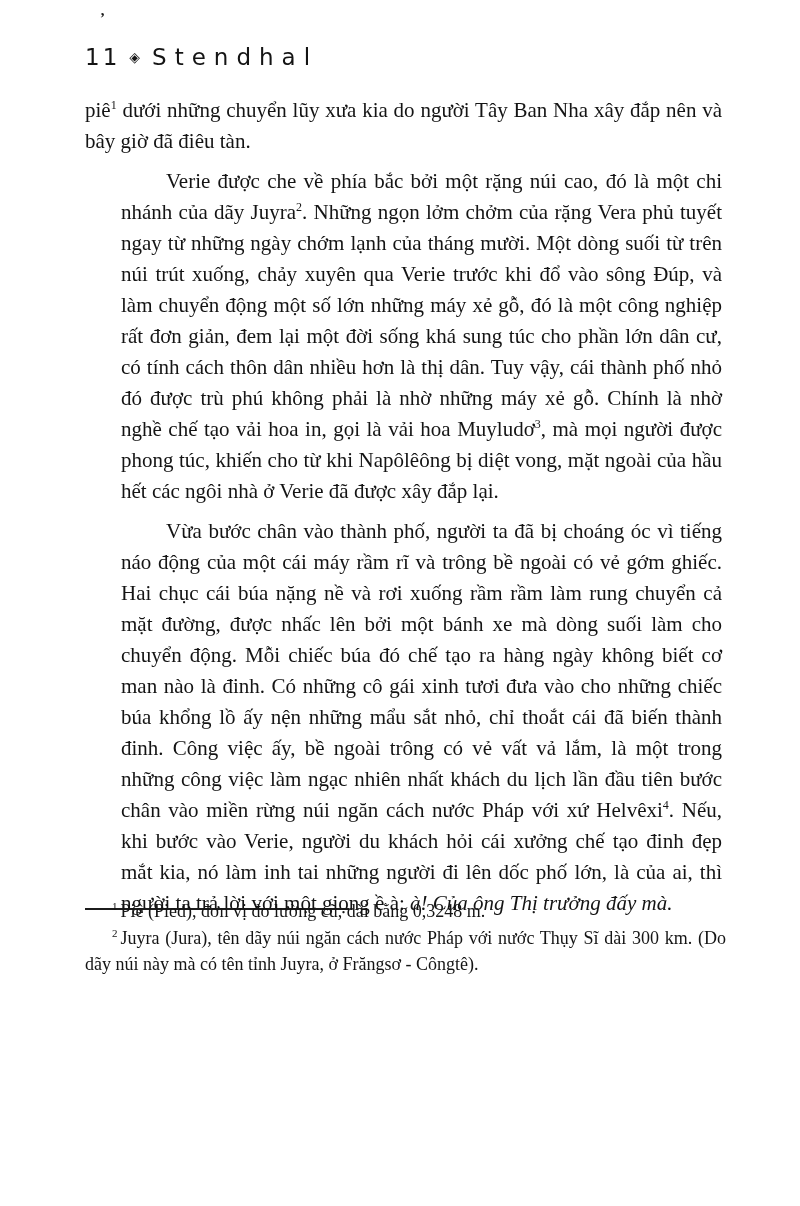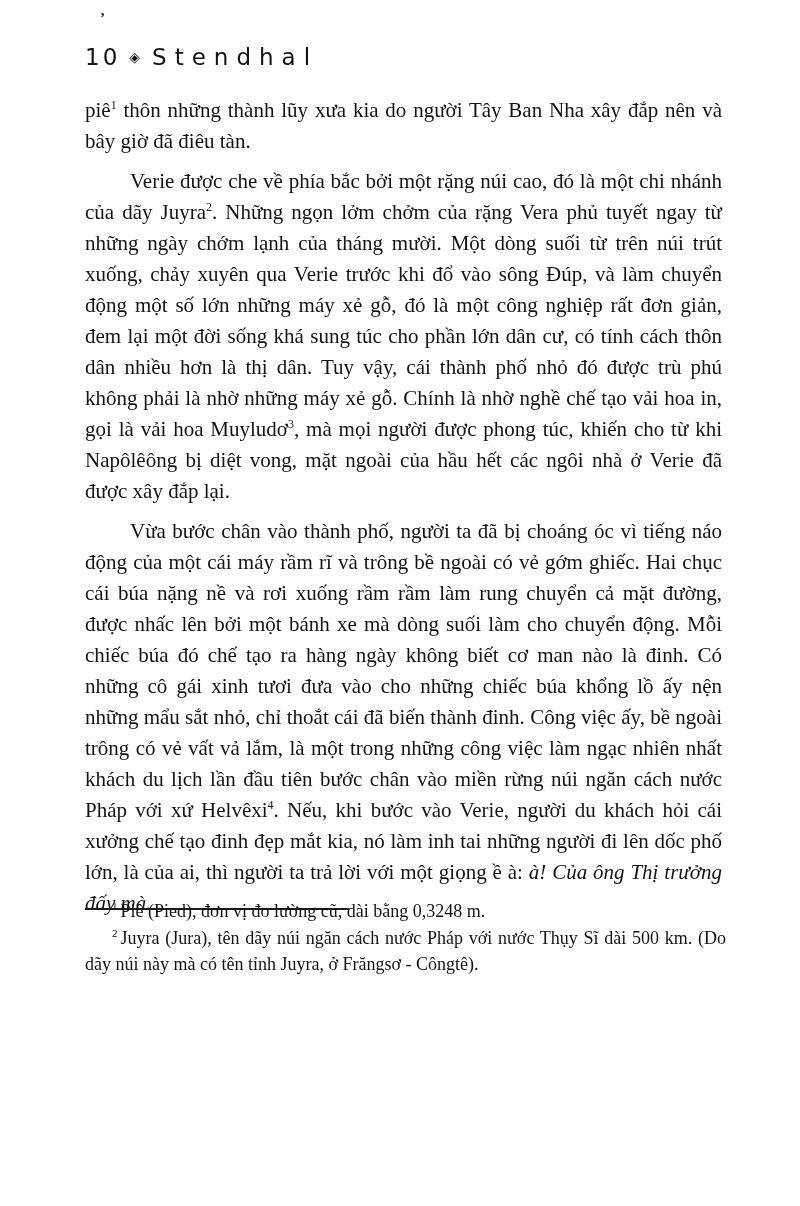--- a/index.html
+++ b/index.html
@@ -59,20 +59,21 @@
   }
   .para {
     margin: 0;
     padding: 0;
   }
   .para + .para {
     margin-top: 9px;
   }
   .para.indent {
     text-indent: 45px;
+    margin-left: 36px;
   }
   .fn-ref {
     font-size: 12px;
     line-height: 0;
     vertical-align: super;
   }
   .italic-run {
     font-style: italic;
   }
   .footnote-rule {
@@ -104,29 +105,29 @@
   }
 </style>
 </head>
 <body>
 
 <div class="page">
 
   <div class="stray-mark">’</div>
 
   <header class="running-head">
-    <span class="page-number">10</span><span class="diamond">◈</span><span class="running-title">Stendhal</span>
+    <span class="page-number">11</span><span class="diamond">◈</span><span class="running-title">Stendhal</span>
   </header>
 
   <main class="body-text" id="paragraphs">
-      <p class="para"><span>piê</span><sup class="fn-ref">1</sup><span> thôn những thành lũy xưa kia do người Tây Ban Nha xây đắp nên và bây giờ đã điêu tàn.</span></p>
+      <p class="para"><span>piê</span><sup class="fn-ref">1</sup><span> dưới những chuyển lũy xưa kia do người Tây Ban Nha xây đắp nên và bây giờ đã điêu tàn.</span></p>
       <p class="para indent"><span>Verie được che về phía bắc bởi một rặng núi cao, đó là một chi nhánh của dãy Juyra</span><sup class="fn-ref">2</sup><span>. Những ngọn lởm chởm của rặng Vera phủ tuyết ngay từ những ngày chớm lạnh của tháng mười. Một dòng suối từ trên núi trút xuống, chảy xuyên qua Verie trước khi đổ vào sông Đúp, và làm chuyển động một số lớn những máy xẻ gỗ, đó là một công nghiệp rất đơn giản, đem lại một đời sống khá sung túc cho phần lớn dân cư, có tính cách thôn dân nhiều hơn là thị dân. Tuy vậy, cái thành phố nhỏ đó được trù phú không phải là nhờ những máy xẻ gỗ. Chính là nhờ nghề chế tạo vải hoa in, gọi là vải hoa Muyludơ</span><sup class="fn-ref">3</sup><span>, mà mọi người được phong túc, khiến cho từ khi Napôlêông bị diệt vong, mặt ngoài của hầu hết các ngôi nhà ở Verie đã được xây đắp lại.</span></p>
       <p class="para indent"><span>Vừa bước chân vào thành phố, người ta đã bị choáng óc vì tiếng náo động của một cái máy rầm rĩ và trông bề ngoài có vẻ gớm ghiếc. Hai chục cái búa nặng nề và rơi xuống rầm rầm làm rung chuyển cả mặt đường, được nhấc lên bởi một bánh xe mà dòng suối làm cho chuyển động. Mỗi chiếc búa đó chế tạo ra hàng ngày không biết cơ man nào là đinh. Có những cô gái xinh tươi đưa vào cho những chiếc búa khổng lồ ấy nện những mẩu sắt nhỏ, chỉ thoắt cái đã biến thành đinh. Công việc ấy, bề ngoài trông có vẻ vất vả lắm, là một trong những công việc làm ngạc nhiên nhất khách du lịch lần đầu tiên bước chân vào miền rừng núi ngăn cách nước Pháp với xứ Helvêxi</span><sup class="fn-ref">4</sup><span>. Nếu, khi bước vào Verie, người du khách hỏi cái xưởng chế tạo đinh đẹp mắt kia, nó làm inh tai những người đi lên dốc phố lớn, là của ai, thì người ta trả lời với một giọng ề à: </span><span class="italic-run">à! Của ông Thị trưởng đấy mà.</span></p>
     </main>
 
   <div class="footnote-rule"></div>
 
   <section class="footnotes" id="footnotes">
       <p class="footnote"><sup class="fn-ref">1</sup><span>Piê (Pied), đơn vị đo lường cũ, dài bằng 0,3248 m.</span></p>
-      <p class="footnote"><sup class="fn-ref">2</sup><span>Juyra (Jura), tên dãy núi ngăn cách nước Pháp với nước Thụy Sĩ dài 500 km. (Do dãy núi này mà có tên tỉnh Juyra, ở Frăngsơ - Côngtê).</span></p>
+      <p class="footnote"><sup class="fn-ref">2</sup><span>Juyra (Jura), tên dãy núi ngăn cách nước Pháp với nước Thụy Sĩ dài 300 km. (Do dãy núi này mà có tên tỉnh Juyra, ở Frăngsơ - Côngtê).</span></p>
     </section>
 
 </div>
 
 </body></html>

